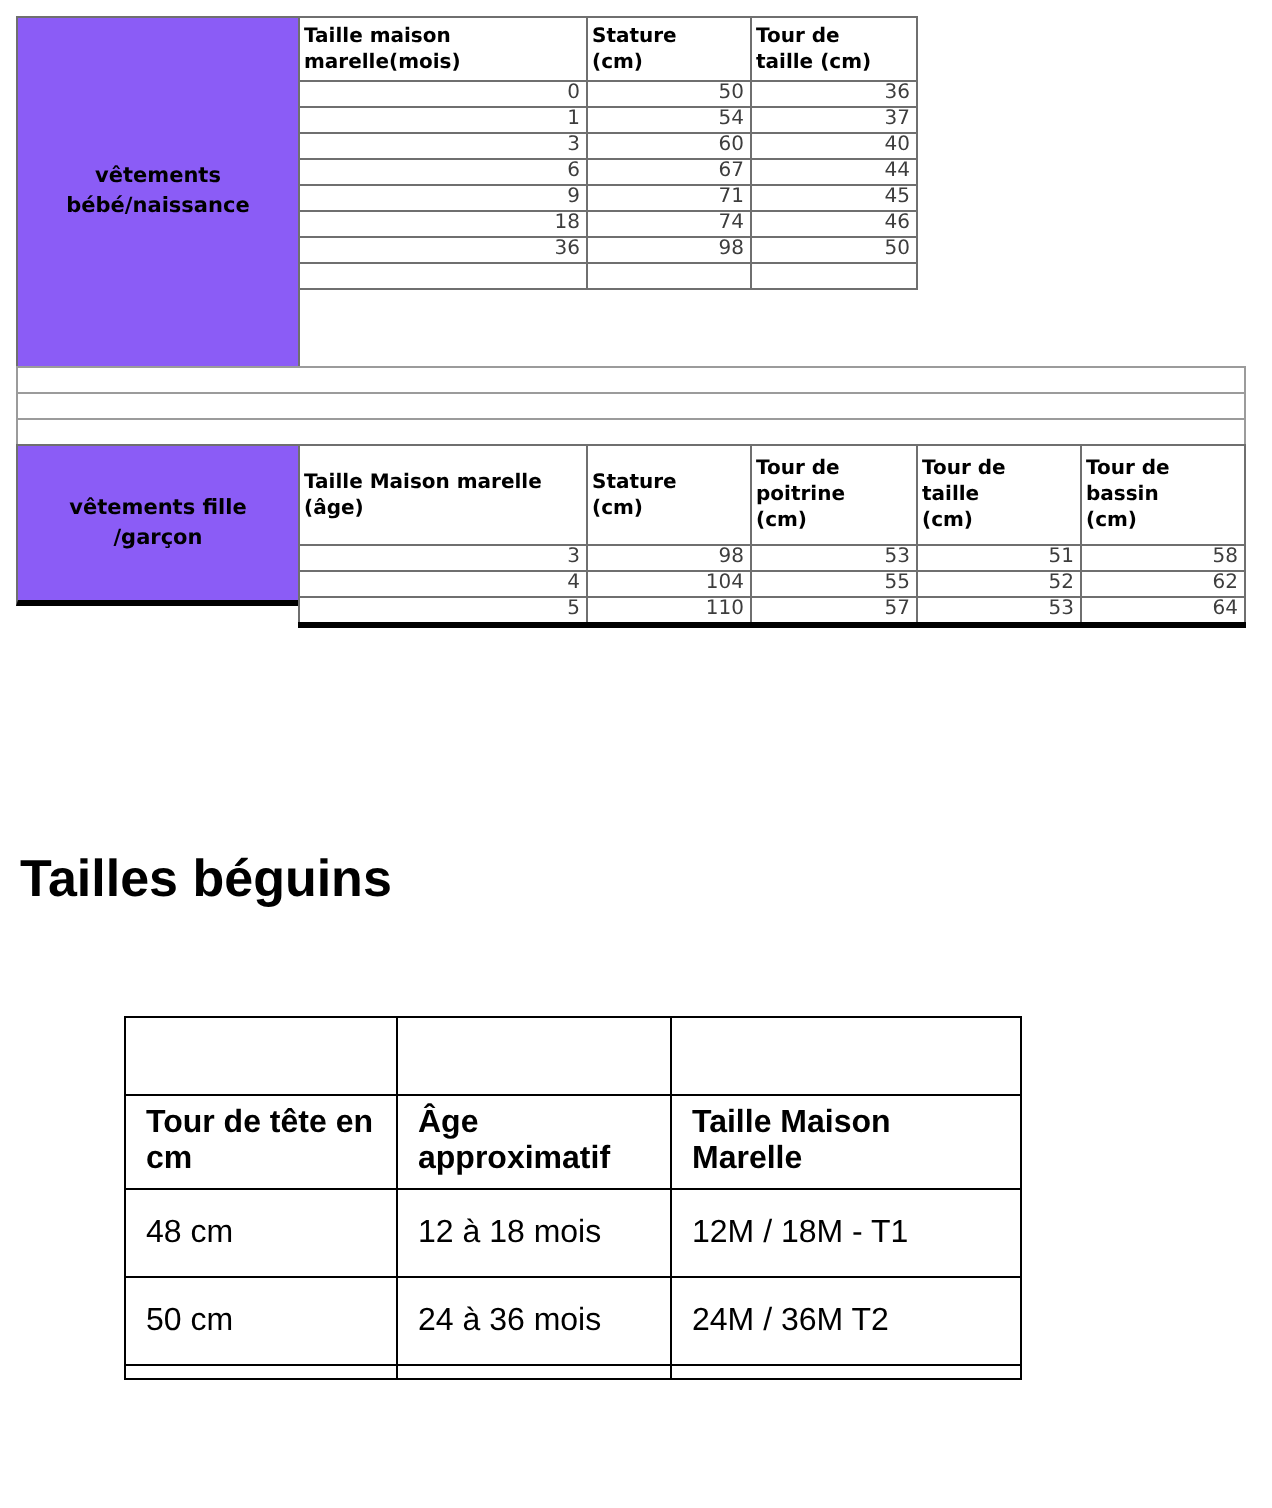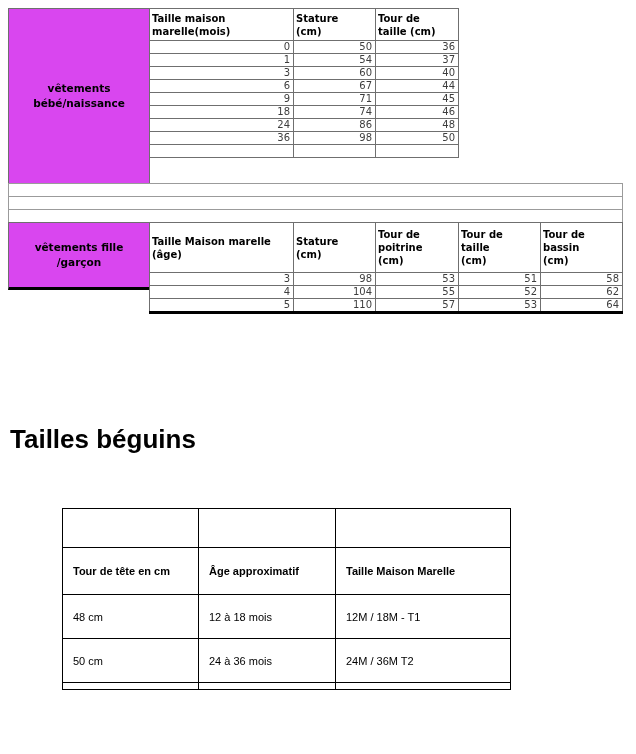--- a/index.html
+++ b/index.html
@@ -19,37 +19,37 @@
     white-space:pre-line;line-height:13px;color:#000;padding:0 2px;
   }
   .xl tbody.data td{text-align:right;color:#3d3d3d;line-height:12px;}
   .xl tbody.data tr{height:13px;}
   .xl tr.erow{height:13px;}
 
   .lblbox{
     position:absolute;box-sizing:border-box;border:1px solid #6f6f6f;
     display:flex;align-items:center;justify-content:center;text-align:center;
     font-weight:bold;font-size:10.5px;line-height:15px;white-space:pre-line;
-    background:#d946ef;
+    background:#8b5cf6;
   }
 
   
   .gap td{border:1px solid #9b9b9b;height:12px;padding:0;}
 
   .thick{border-bottom:3px solid #000;}
 
   
   .title{
     position:absolute;left:10px;top:424px;margin:0;
     font-size:26px;font-weight:bold;
     font-family:"Liberation Sans","DejaVu Sans",sans-serif;
   }
 
   
-  .word{font-size:11px;font-family:"Liberation Sans","DejaVu Sans",sans-serif;}
+  .word{font-size:16px;font-family:"Liberation Sans","DejaVu Sans",sans-serif;}
   .word td{border:1px solid #000;padding:0 10px;vertical-align:middle;text-align:left;overflow:hidden;}
   .word tr.hrow2 td{font-weight:bold;}
   .word tbody.data tr{height:44px;}
 </style>
 </head>
 <body>
 
 <div class="lblbox" style="left:8px;top:8px;width:142px;height:176px;">vêtements
 bébé/naissance</div>
 
@@ -94,25 +94,20 @@
         <td>9</td>
         <td>71</td>
         <td>45</td>
       </tr>
       <tr>
         <td>18</td>
         <td>74</td>
         <td>46</td>
       </tr>
       <tr>
-        <td>24</td>
-        <td>86</td>
-        <td>48</td>
-      </tr>
-      <tr>
         <td>36</td>
         <td>98</td>
         <td>50</td>
       </tr>
     </tbody>
   <tbody>
     <tr class="erow">
       <td></td>
       <td></td>
       <td></td>
@@ -130,21 +125,21 @@
       </tr>
     <tr>
         <td></td>
       </tr>
     <tr>
         <td></td>
       </tr>
   </tbody>
 </table>
 
-<div class="lblbox" style="left:8px;top:222px;width:142px;height:68px;border-bottom:3px solid #000;">vêtements fille
+<div class="lblbox" style="left:8px;top:222px;width:142px;height:81px;border-bottom:3px solid #000;">vêtements fille
 /garçon</div>
 
 <table class="xl abs thick" style="left:149px;top:222px;">
   <colgroup>
     <col style="width:144px">
       <col style="width:82px">
       <col style="width:83px">
     <col style="width:82px">
       <col style="width:82px">
   </colgroup>

